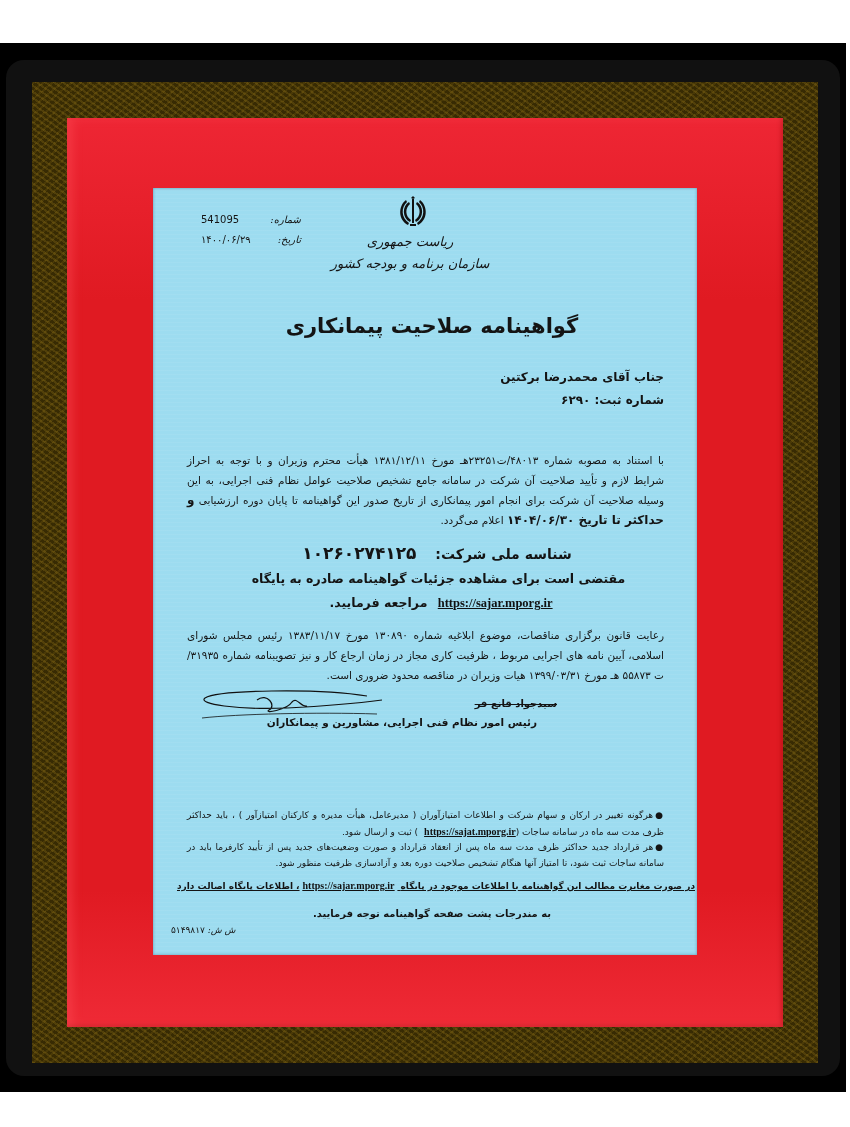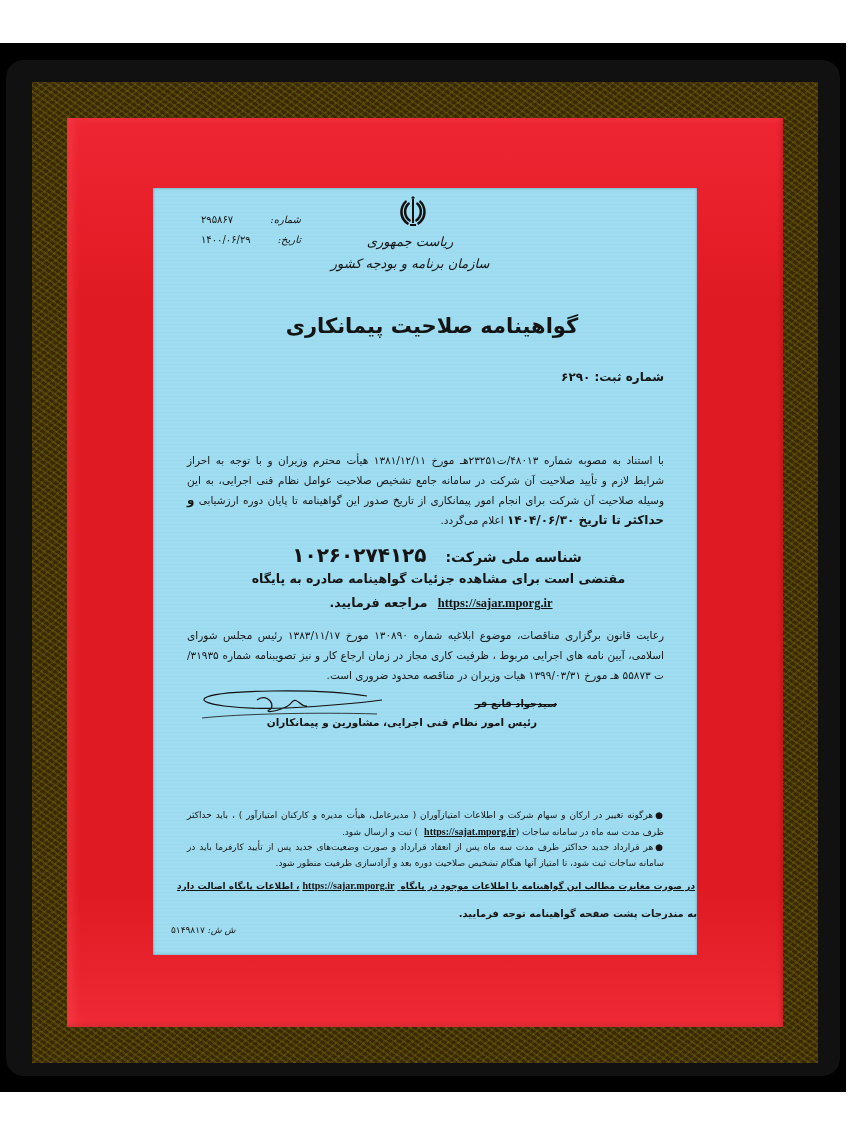--- a/index.html
+++ b/index.html
@@ -66,21 +66,21 @@
     .para {
       position: absolute; left: 34px; right: 33px; font-size: 10.5px; line-height: 20px;
       text-align: justify; text-align-last: right;
     }
     .para1 { top: 262px; }
     .para1 b { font-size: 12px; }
     .national-id {
       position: absolute; left: 0; width: 100%; top: 355px; text-align: center;
       font-weight: bold; font-size: 14px; padding-left: 24px;
     }
-    .national-id .nid-num { font-size: 20px; margin-right: 14px; }
+    .national-id .nid-num { font-size: 17px; margin-right: 14px; }
     .lookup-line1 {
       position: absolute; left: 0; width: 100%; top: 383px; text-align: center;
       font-weight: bold; font-size: 12.5px; padding-left: 27px;
     }
     .lookup-line2 {
       position: absolute; left: 0; width: 100%; top: 407px; text-align: center;
       font-weight: bold; font-size: 12.5px; padding-left: 32px;
     }
     .link {
       font-family: "Liberation Serif", serif; text-decoration: underline; color: #111;
@@ -105,21 +105,21 @@
     }
     .note { margin-bottom: 0; }
     .note .bullet { font-size: 9px; margin-left: 2px; }
     .note .link { font-size: 10px; }
     .warning {
       position: absolute; left: 0; width: 100%; top: 692px; text-align: center;
       font-size: 9px; font-weight: bold; text-decoration: underline; padding-left: 6px; margin-left: 8px;
     }
     .warning .link { font-size: 10px; text-decoration: underline; margin: 0 3px; }
     .back-note {
-      position: absolute; left: 0; width: 100%; top: 720px; text-align: right;
+      position: absolute; left: 0; width: 100%; top: 720px; text-align: center;
       font-size: 10px; font-weight: bold; padding-left: 14px;
     }
     .serial {
       position: absolute; left: 18px; top: 737px; font-size: 9px; direction: rtl;
     }
     .serial-label { font-family: "DejaVu Serif", serif; font-style: italic; }
   </style>
 </head>
 <body>
 
@@ -139,31 +139,32 @@
     <path d="M22 6 C30 12 30 26 20 31 L19 29 C27 24 27 13 21 8 z" fill="#111"></path>
     <rect x="12" y="30" width="6" height="2" fill="#111"></rect>
   </svg>
 
   <div class="org-line1">ریاست جمهوری</div>
   <div class="org-line2">سازمان برنامه و بودجه کشور</div>
 
   <div class="meta">
     <div class="meta-row">
       <span class="meta-label">شماره:</span>
-      <span class="meta-value">۲۹۵۸۶۷</span>
+      <span class="meta-value">541095</span>
     </div>
     <div class="meta-row">
       <span class="meta-label">تاریخ:</span>
       <span class="meta-value">۱۴۰۰/۰۶/۲۹</span>
     </div>
   </div>
 
   <div class="title">گواهینامه صلاحیت پیمانکاری</div>
 
   <div class="addressee">
+    <div>جناب آقای محمدرضا برکتین</div>
     <div>شماره ثبت: ۶۲۹۰</div>
   </div>
 
   <div class="para para1">
     <span>با استناد به مصوبه شماره ۴۸۰۱۳/ت۲۳۲۵۱هـ مورخ ۱۳۸۱/۱۲/۱۱ هیأت محترم وزیران و با توجه به احراز شرایط لازم و تأیید صلاحیت آن شرکت در سامانه جامع تشخیص صلاحیت عوامل نظام فنی اجرایی، به این وسیله صلاحیت آن شرکت برای انجام امور پیمانکاری از تاریخ صدور این گواهینامه تا پایان دوره ارزشیابی</span>
     <b>و حداکثر تا تاریخ ۱۴۰۴/۰۶/۳۰</b>
     <span>اعلام می‌گردد.</span>
   </div>
 
   <div class="national-id">

